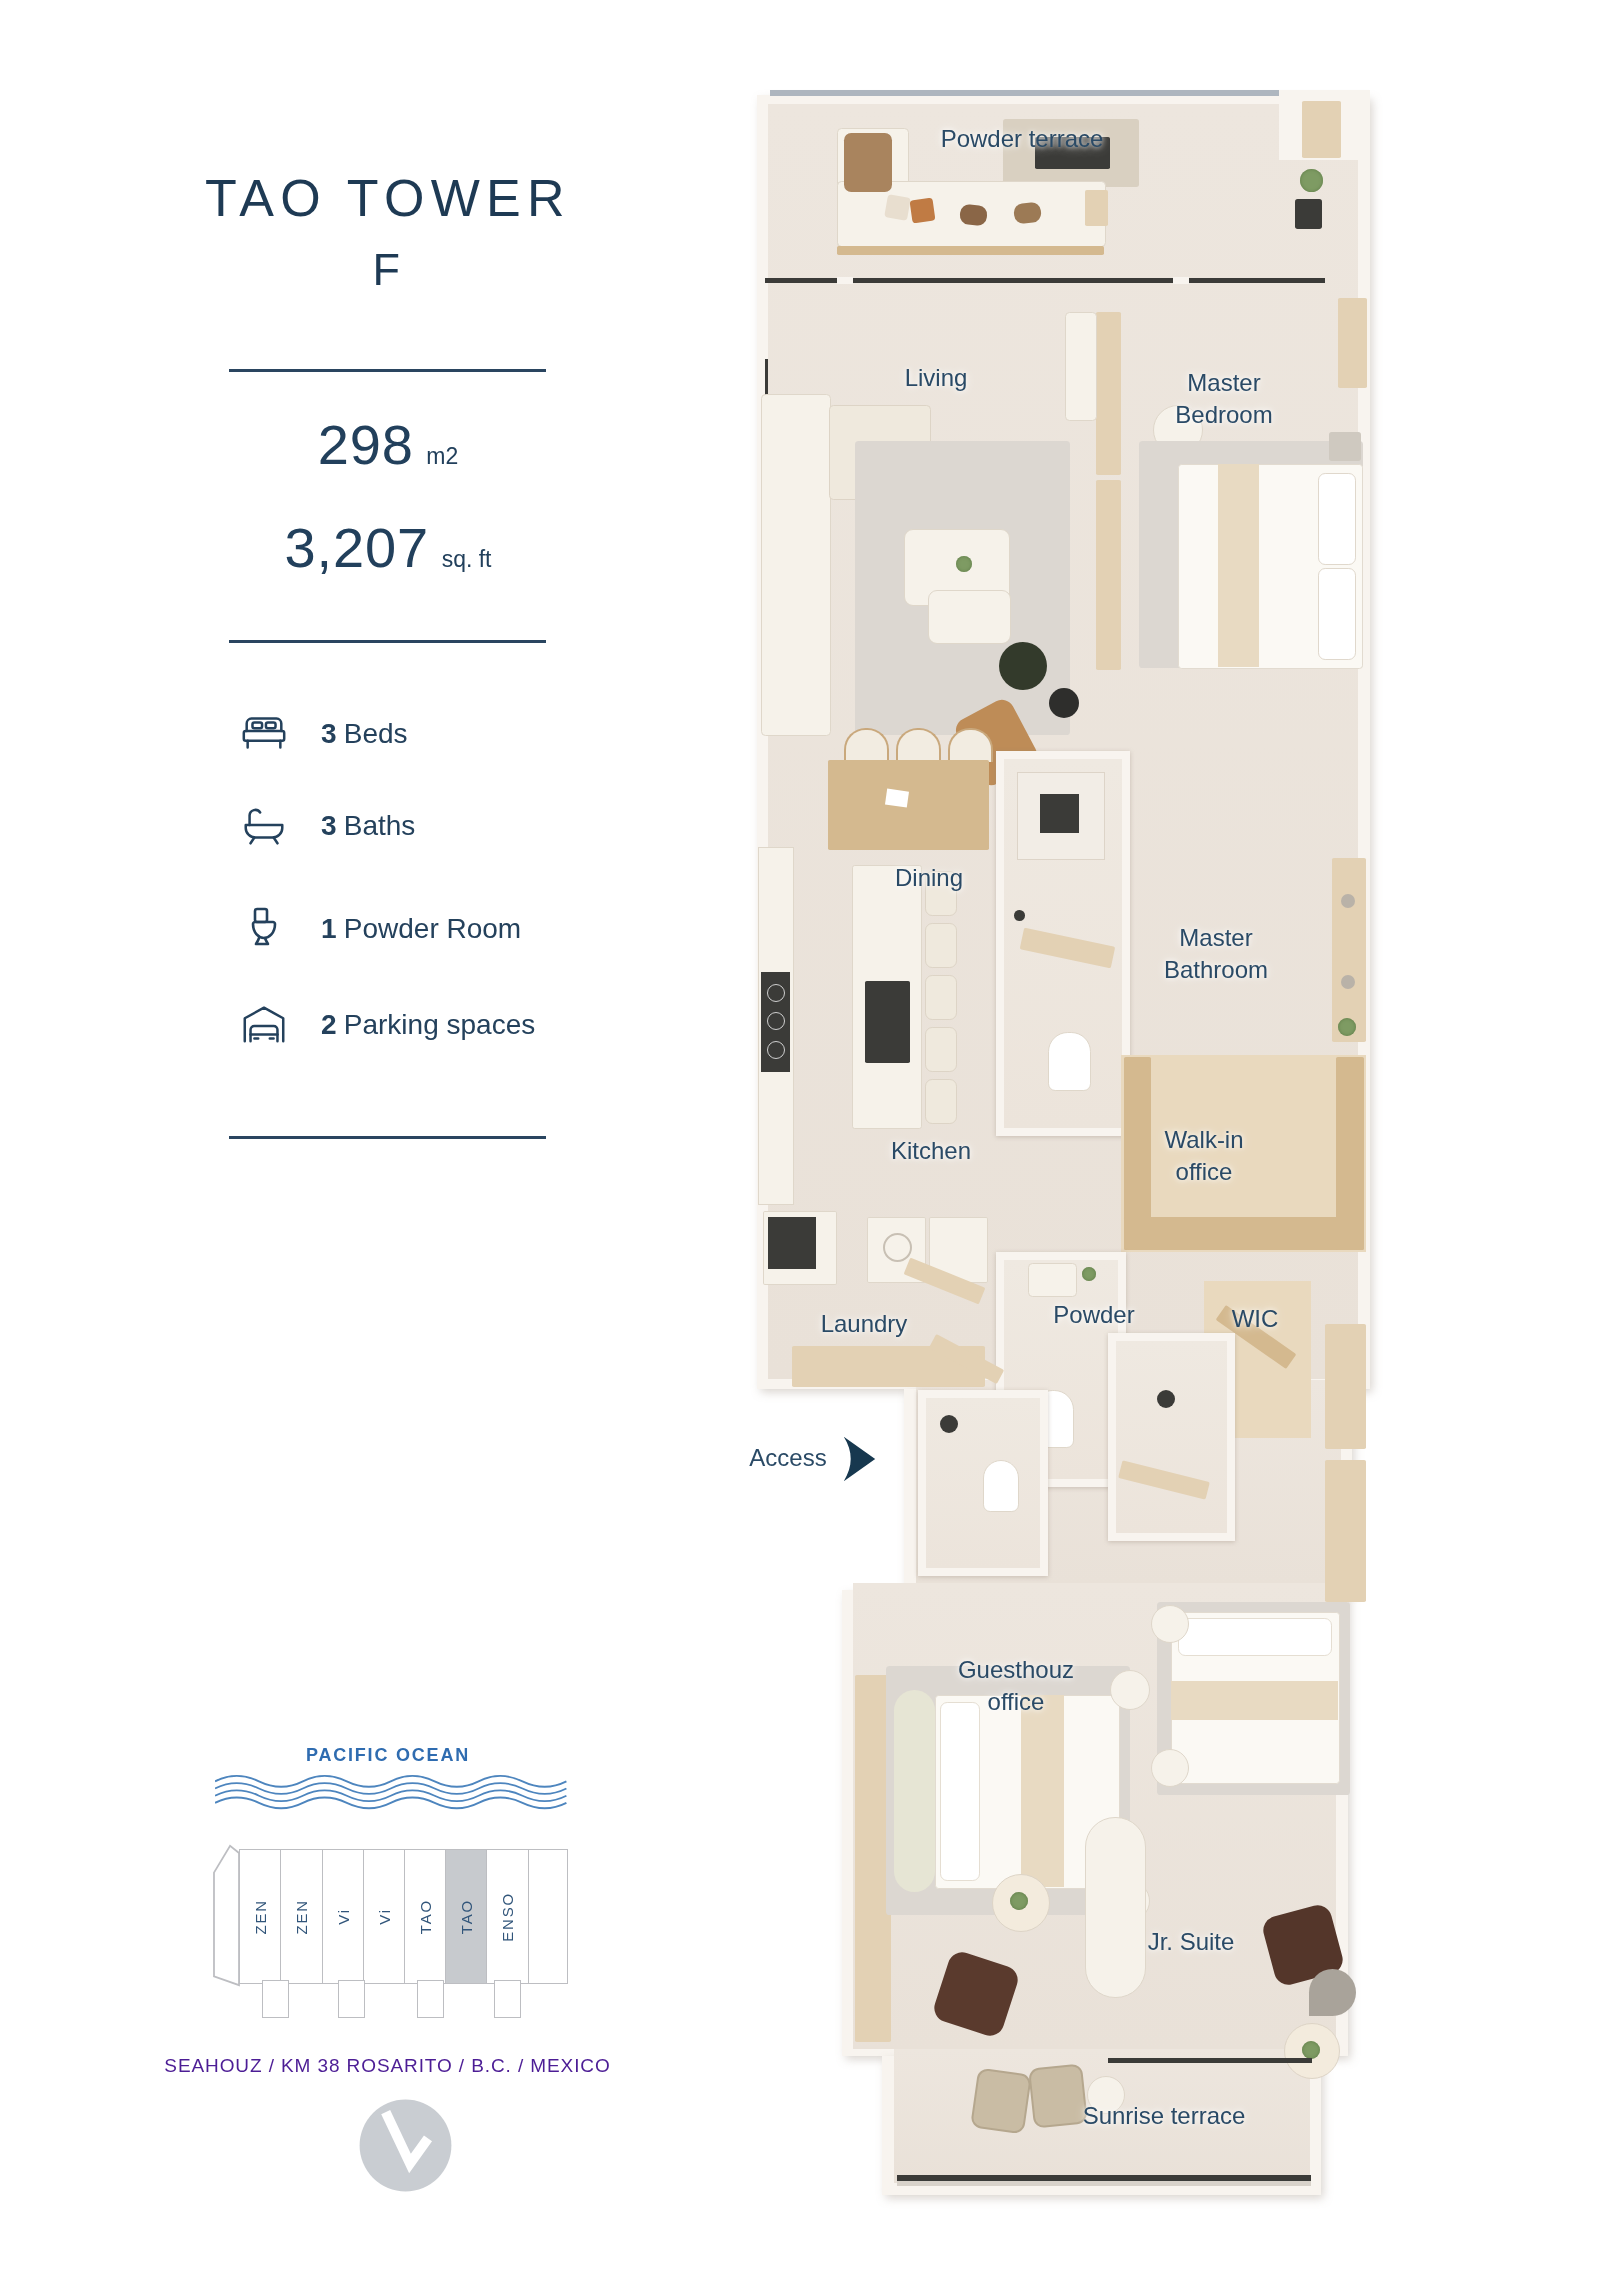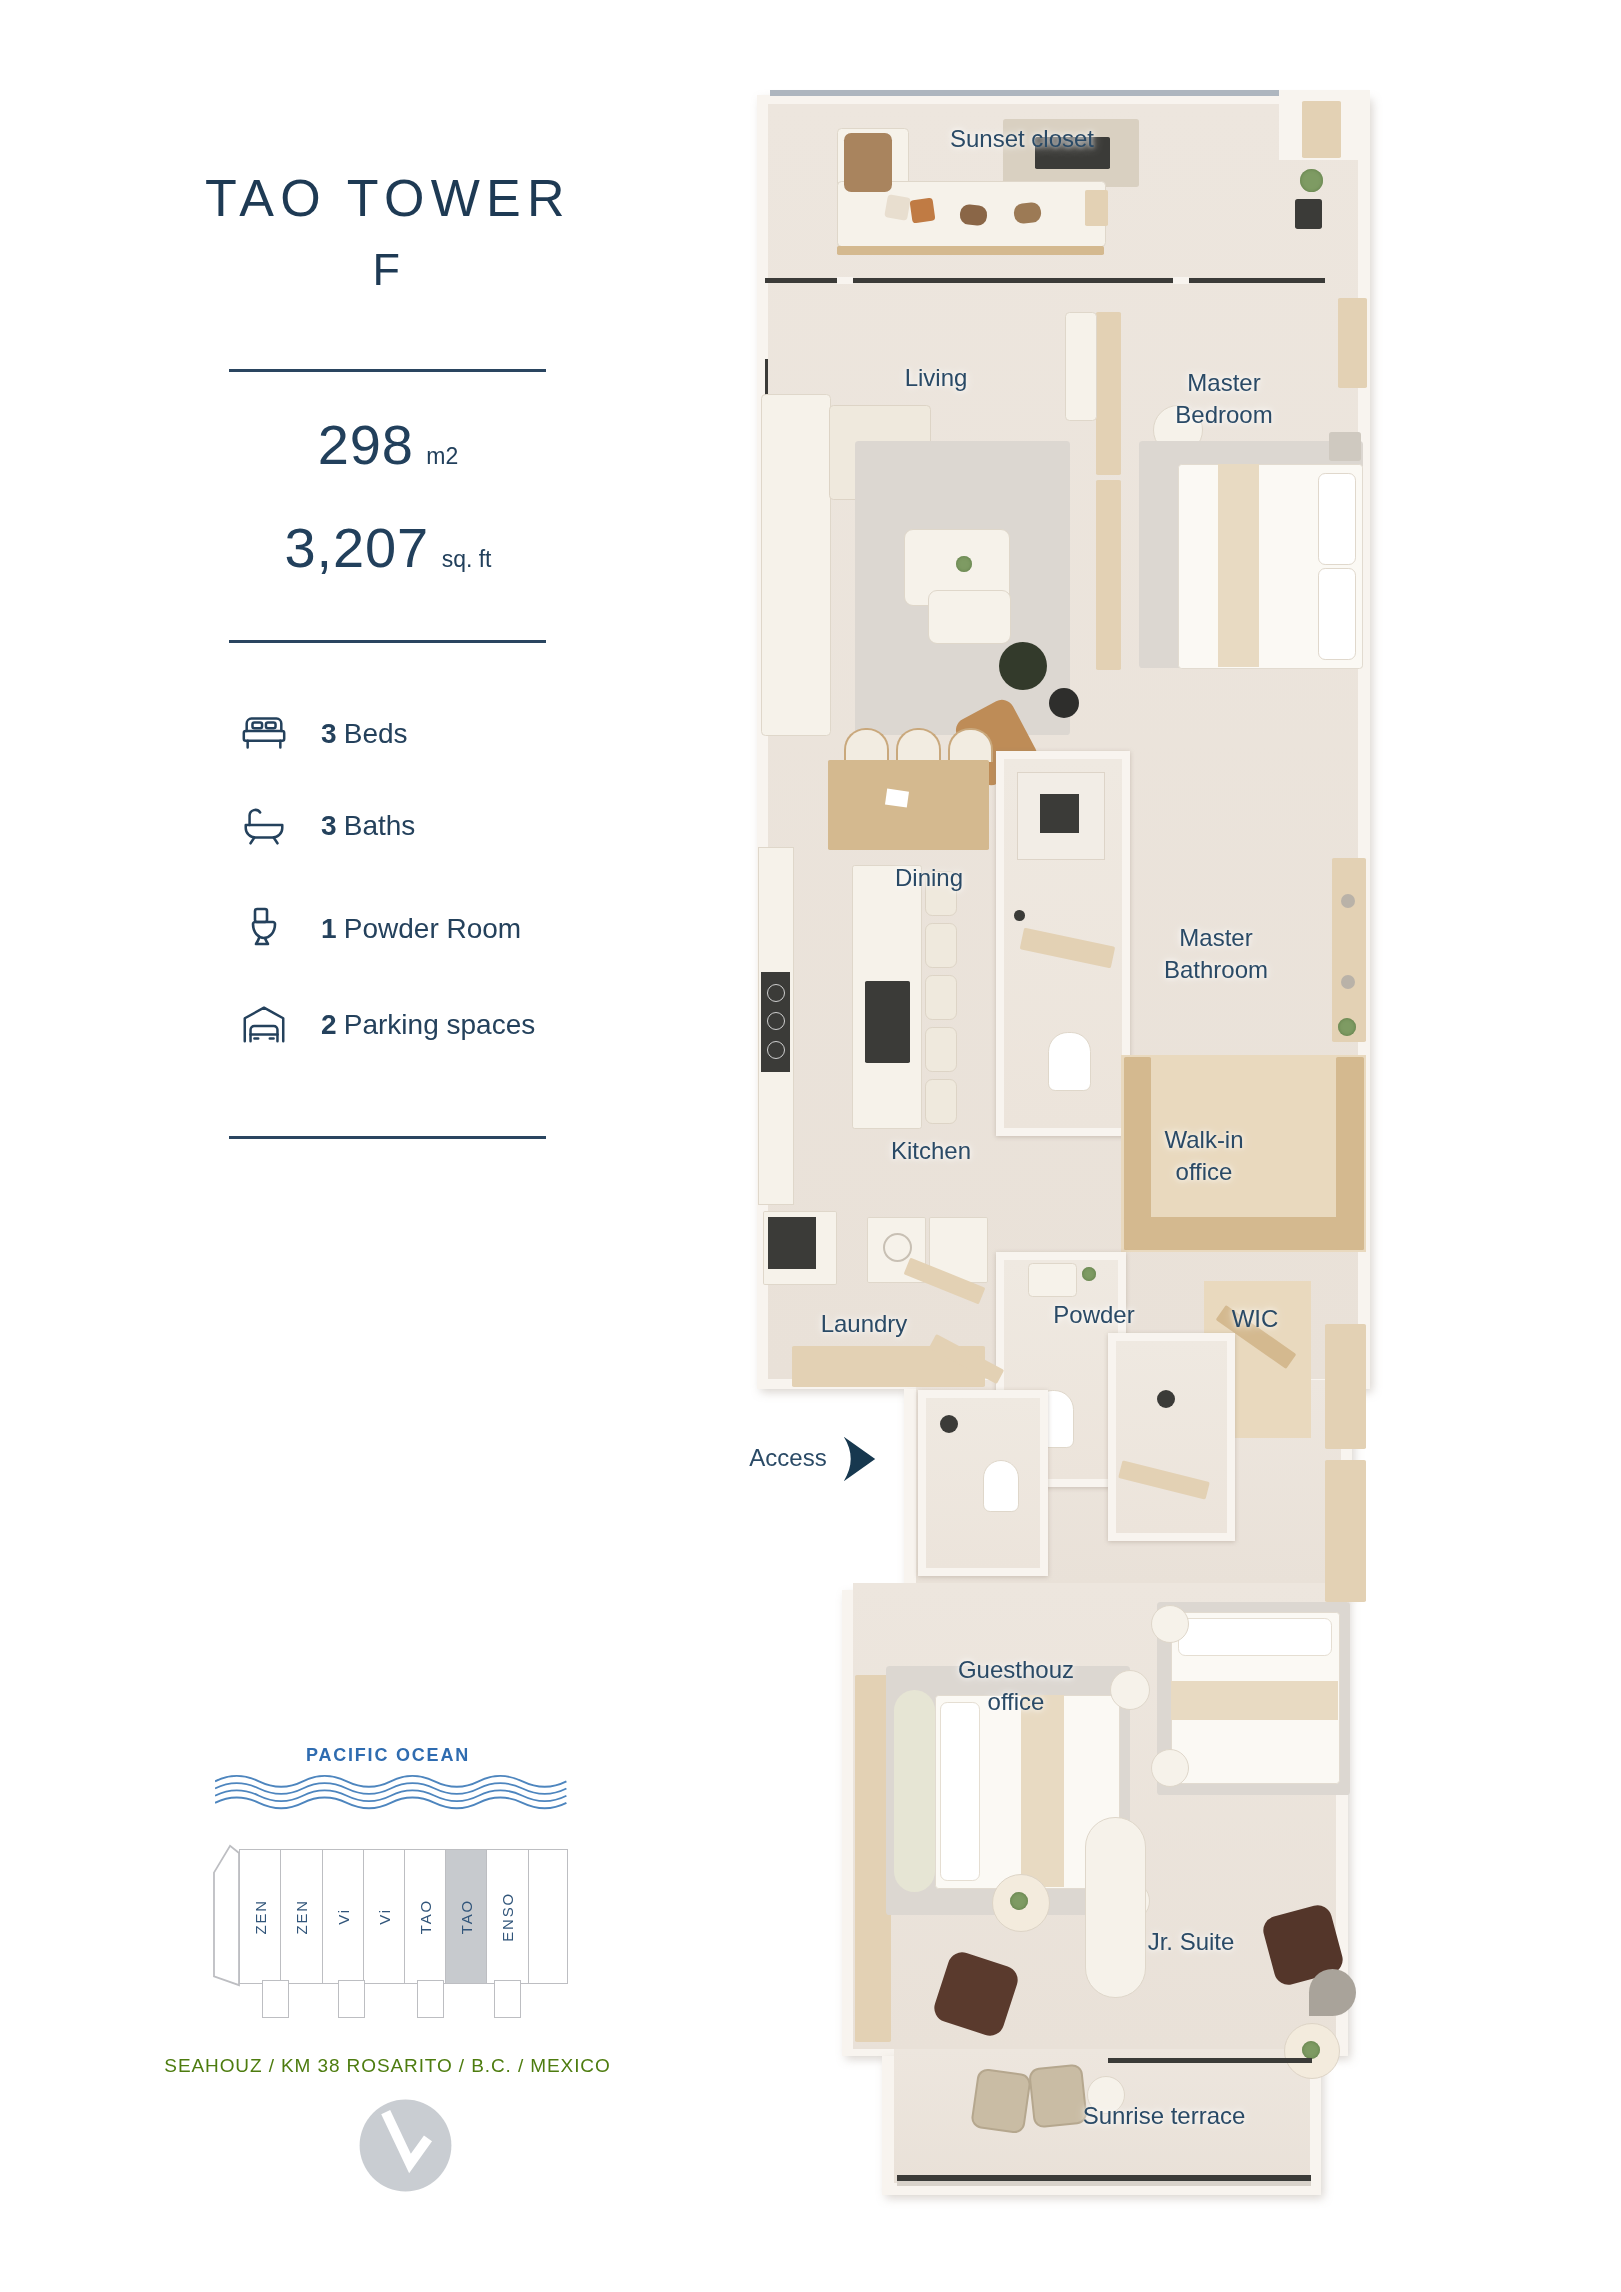--- a/index.html
+++ b/index.html
@@ -25,21 +25,21 @@
     letter-spacing:1.8px;color:#2F6CB0;font-weight:700;}
   .towers{left:212px;top:1849px;height:133px;display:flex;}
   .tblock{width:41px;height:133px;border:1.8px solid #BDBEC2;margin-left:-1.8px;
     background:#fff;display:flex;align-items:center;justify-content:center;}
   .tblock.hl{background:#C7CACE;}
   .tlabel{writing-mode:vertical-rl;transform:rotate(180deg);font-size:15px;
     letter-spacing:1.8px;color:#31557A;font-weight:400;}
   .bump{position:absolute;top:131px;height:36px;width:25px;background:#fff;
     border:1.8px solid #BDBEC2;}
   .address{left:110px;top:2055px;width:555px;text-align:center;font-size:19px;
-    letter-spacing:0.9px;color:#4d7c0f;}
+    letter-spacing:0.9px;color:#4c1d95;}
   
   #plan{left:752px;top:90px;width:627px;height:2123px;}
   #plan .abs{position:absolute;}
   .wall{background:#F8F4EF;box-shadow:2.7px 3.6px 9px rgba(150,135,120,.35);}
   .floor{background:linear-gradient(180deg,#EDE6DE,#E9E1D8);}
   .w{background:#F6F2EA;border:1.8px solid #DFD7CA;border-radius:4.5px;}
   .wl{background:#EFE9DD;border:1.8px solid #DDD4C6;border-radius:4.5px;}
   .wd{background:#E3D1B4;border-radius:1.8px;}
   .wdm{background:#D4B98F;border-radius:1.8px;}
   .dk{background:#3B3B38;}
@@ -307,21 +307,21 @@
   <div class="abs" style="left:532px;top:1933px;width:54px;height:54px;background:#F3EBDD;border:1.8px solid #DDD4C6;border-radius:50%"></div>
   <div class="abs plantdot" style="left:550px;top:1951px;width:18px;height:18px"></div>
 
   <div class="abs dk" style="left:356px;top:1968px;width:204px;height:5.4px"></div>
   <div class="abs" style="left:222px;top:1981px;width:50px;height:56px;background:#C9BCA4;border:2.7px solid #B5A78E;border-radius:10.7px;transform:rotate(8deg)"></div>
   <div class="abs" style="left:279px;top:1976px;width:50px;height:56px;background:#C9BCA4;border:2.7px solid #B5A78E;border-radius:10.7px;transform:rotate(-6deg)"></div>
   <div class="abs w circ" style="left:335px;top:1986px;width:36px;height:36px"></div>
   <div class="abs dk" style="left:145px;top:2085px;width:414px;height:6.3px"></div>
   <div class="abs" style="left:145px;top:2091px;width:414px;height:4.5px;background:#D8D2CA"></div>
 
-  <div class="abs rlabel" style="left:270px;top:49px">Sunset closet</div>
+  <div class="abs rlabel" style="left:270px;top:49px">Powder terrace</div>
   <div class="abs rlabel" style="left:184px;top:288px">Living</div>
   <div class="abs rlabel wrap" style="left:472px;top:309px;width:161px">Master Bedroom</div>
   <div class="abs rlabel" style="left:177px;top:788px">Dining</div>
   <div class="abs rlabel wrap" style="left:464px;top:864px;width:179px">Master Bathroom</div>
   <div class="abs rlabel" style="left:179px;top:1061px">Kitchen</div>
   <div class="abs rlabel wrap" style="left:452px;top:1066px;width:125px">Walk-in office</div>
   <div class="abs rlabel" style="left:112px;top:1234px">Laundry</div>
   <div class="abs rlabel" style="left:342px;top:1225px">Powder</div>
   <div class="abs rlabel" style="left:503px;top:1229px">WIC</div>
   <div class="abs rlabel wrap" style="left:264px;top:1596px;width:179px">Guesthouz office</div>

